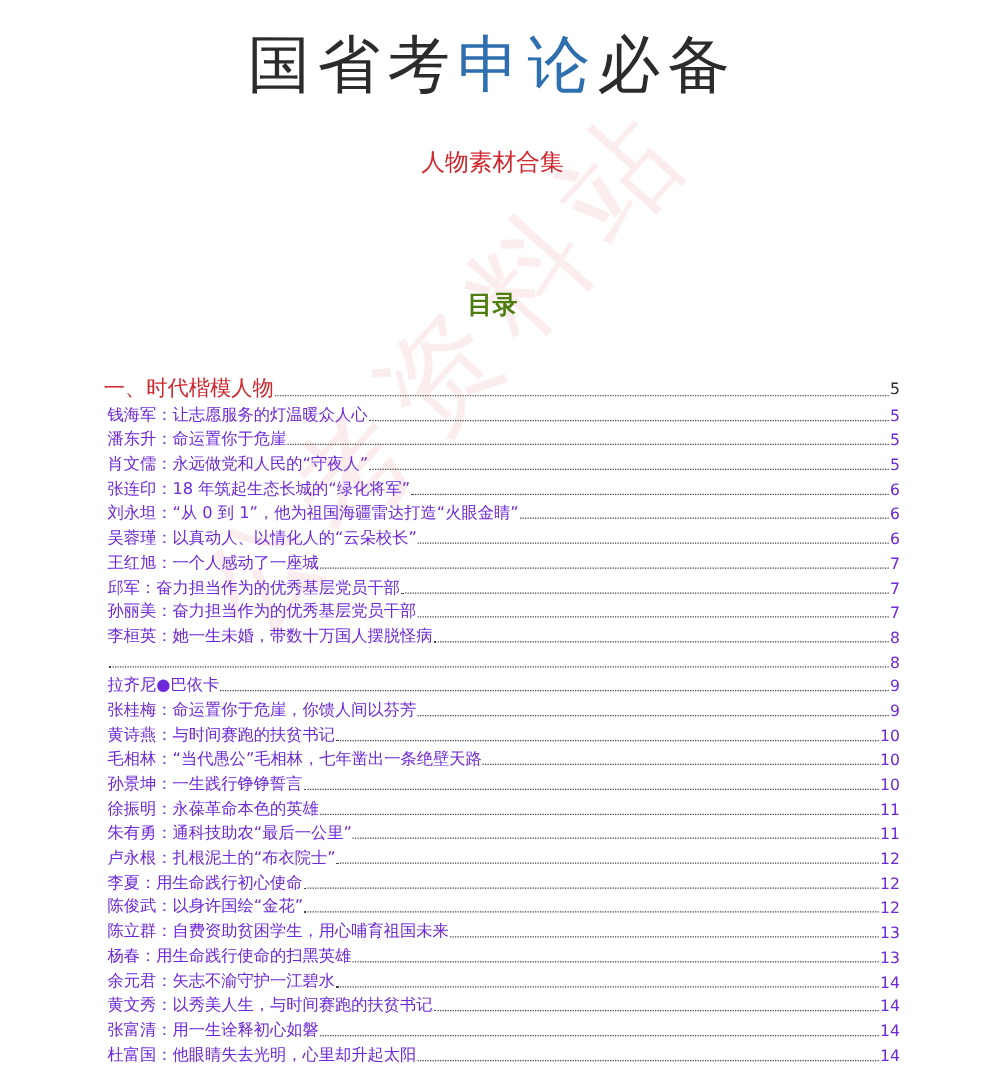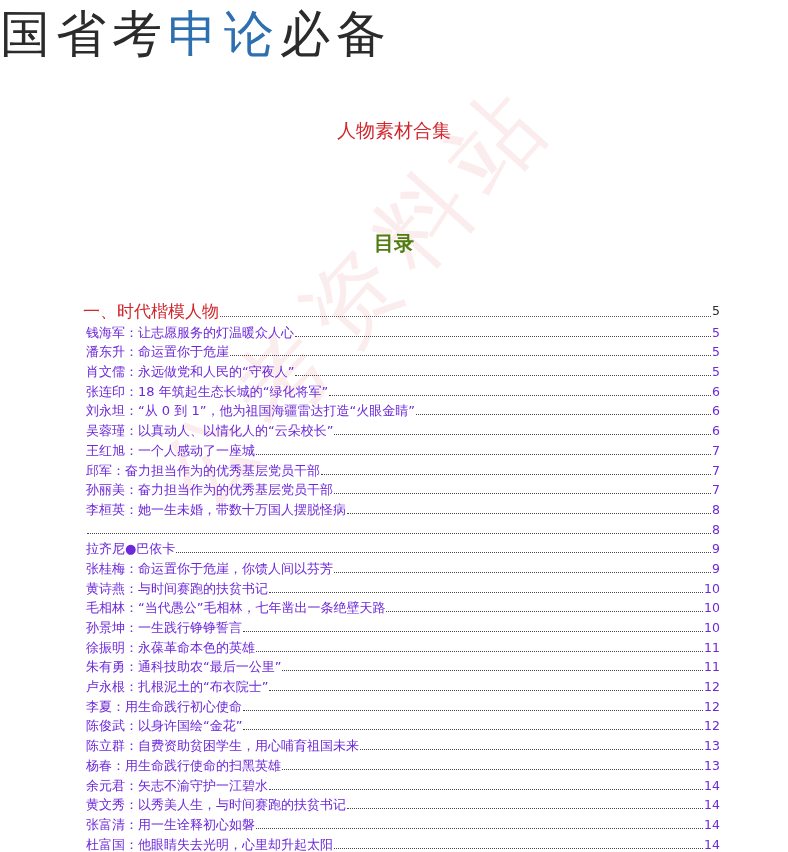--- a/index.html
+++ b/index.html
@@ -1,17 +1,17 @@
 <!DOCTYPE html>
 <html><head>
 <meta charset="utf-8">
 <style>
   html, body { margin:0; padding:0; background:#ffffff; }
   body { width:788px; height:852px; position:relative; overflow:hidden; font-family:"DejaVu Sans","Liberation Sans",sans-serif; }
-  .title { position:absolute; top:0; left:0; width:788px; text-align:left; font-family:"DejaVu Serif","Liberation Serif",serif; font-size:50px; letter-spacing:6px; color:#2b2b2b; line-height:68px; }
+  .title { position:absolute; top:18px; left:0; width:788px; text-align:center; font-family:"DejaVu Serif","Liberation Serif",serif; font-size:50px; letter-spacing:6px; color:#2b2b2b; line-height:68px; }
   .title .hl { color:#2e6fb0; }
   .subtitle { position:absolute; top:116px; left:0; width:788px; text-align:center; font-size:19px; color:#d0262d; line-height:28px; }
   .toc-title { position:absolute; top:228px; left:0; width:788px; text-align:center; font-size:20px; font-weight:bold; color:#4d7c0f; line-height:30px; }
   .toc { position:absolute; left:68px; top:300px; width:652px; }
   .row { display:flex; align-items:flex-end; height:19.7px; font-size:13px; color:#6d28d9; line-height:19px; }
   .row .text { white-space:nowrap; }
   .row .dots { flex:1; border-bottom:1.5px dotted #444; margin:0 1px 5px 1px; min-width:10px; }
   .row .page { font-size:12.5px; min-width:8px; text-align:right; }
   .row.section { height:22px; color:#d0262d; font-size:17px; line-height:22px;margin-left:15px; }
   .row.section .dots { border-bottom-color:#555; }

